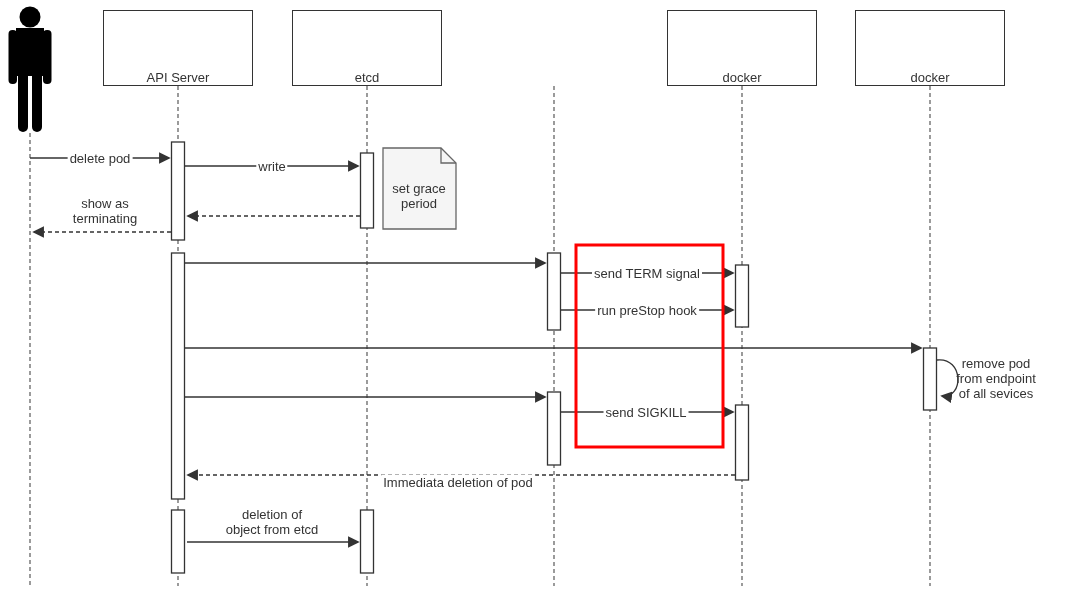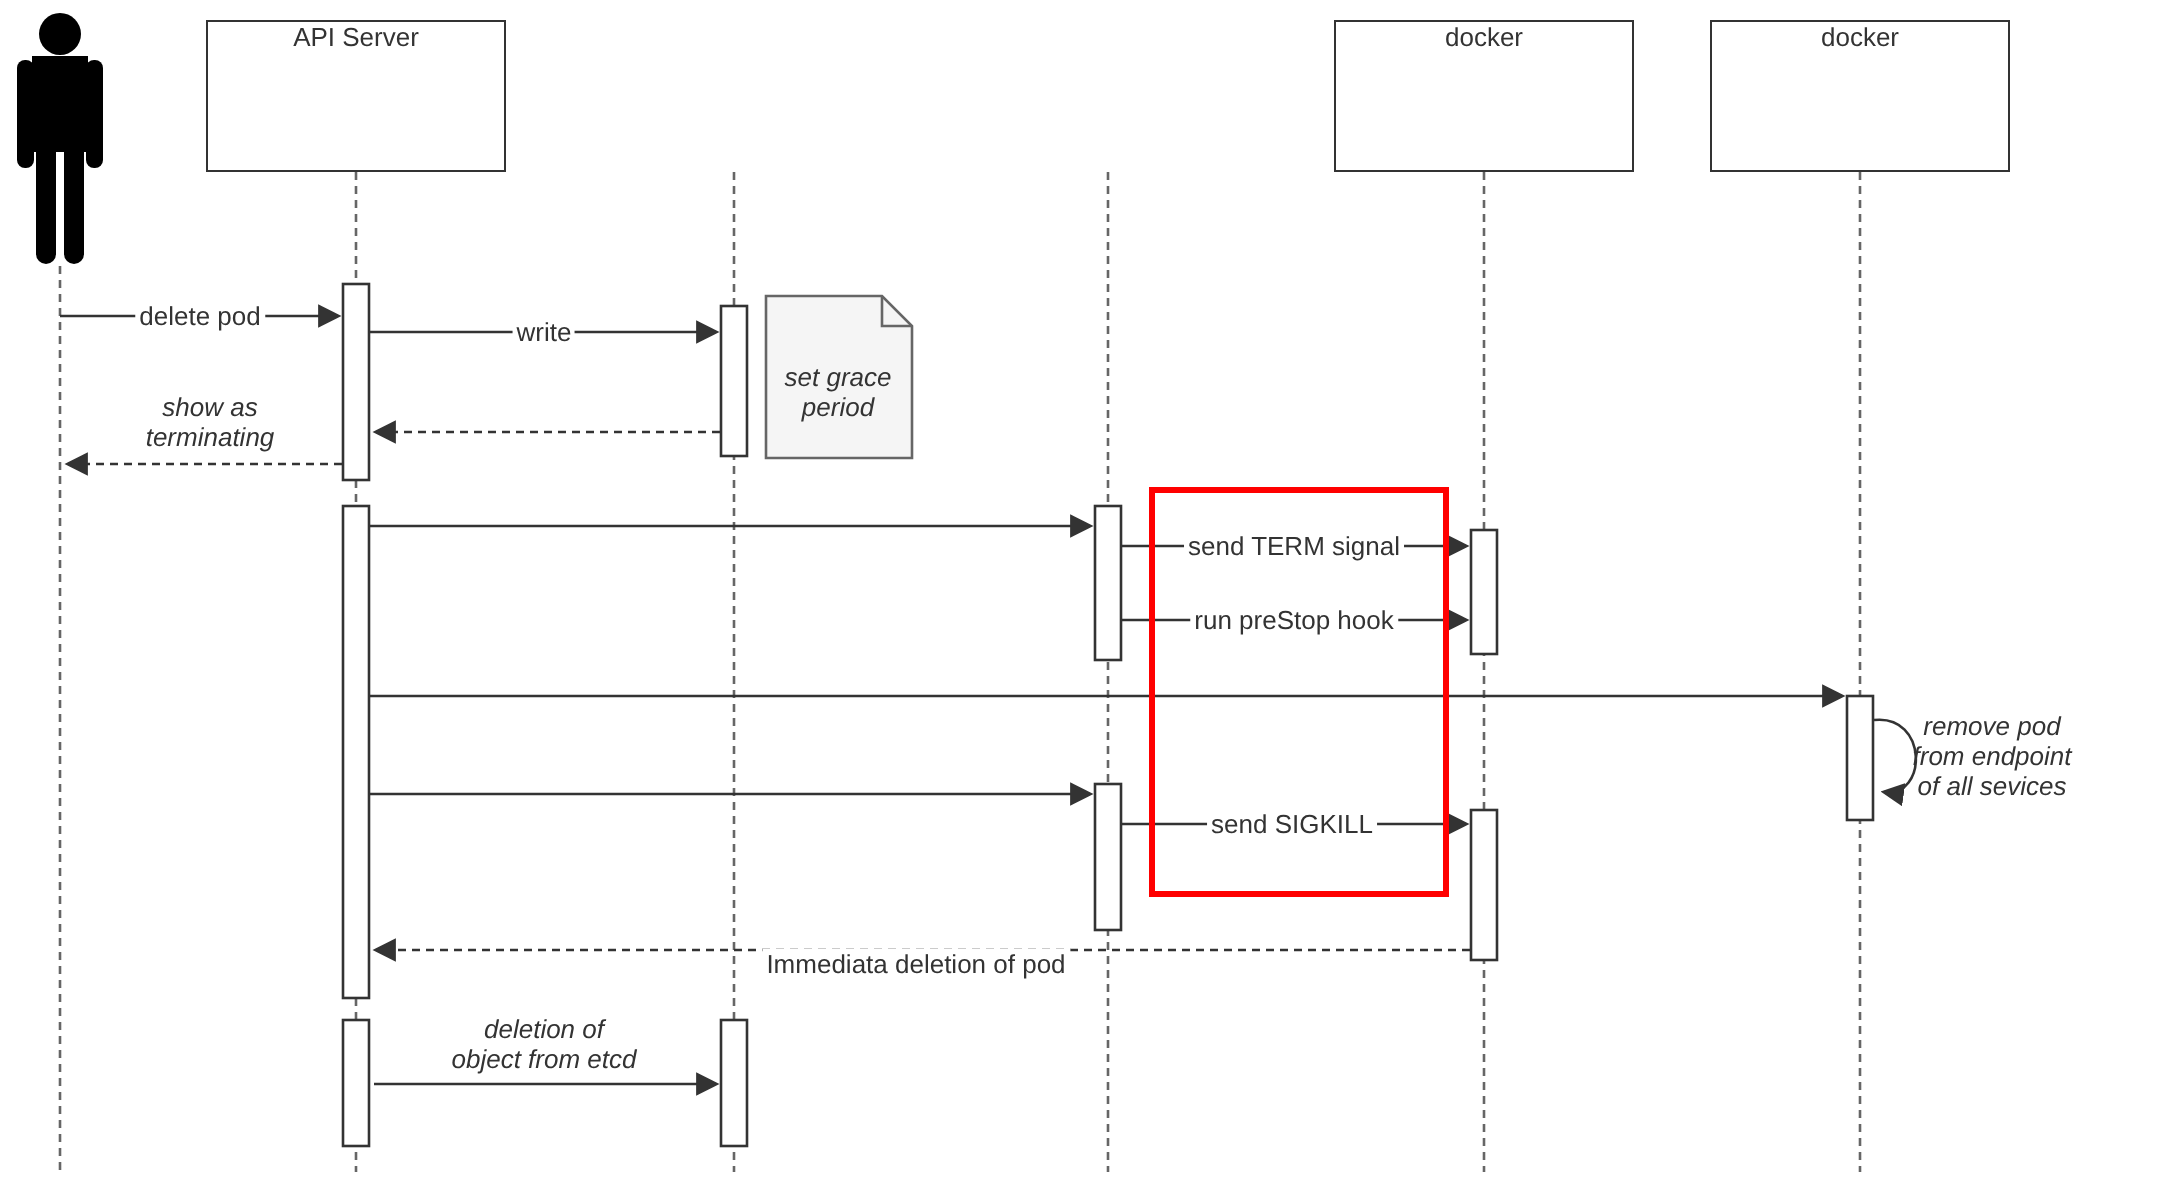--- a/index.html
+++ b/index.html
@@ -22,35 +22,35 @@
   }
   #wires { position: absolute; left: 0; top: 0; }
   .participant {
     position: absolute;
     top: 10px;
     width: 150px;
     height: 76px;
     border: 1px solid #333333;
     background: #ffffff;
     display: flex;
-    align-items: flex-start;
+    align-items: flex-end;
     justify-content: center;
     font-size: 13px;
   }
   .lbl {
     position: absolute;
     transform: translate(-50%, -50%);
     font-size: 13px;
     line-height: 15px;
     white-space: pre-line;
     text-align: center;
     background: #ffffff;
     padding: 0 2px;
   }
-  .lbl.no-bg { background: transparent; padding: 0; font-style: italic; }
+  .lbl.no-bg { background: transparent; padding: 0; }
 </style>
 </head>
 <body>
 
 <div id="canvas">
 
   <svg id="wires" width="1080" height="600" viewBox="0 0 1080 600">
     <defs>
       <marker id="arr" viewBox="0 0 10 10" refX="8.5" refY="5" markerWidth="9" markerHeight="9" orient="auto-start-reverse">
         <path d="M0,0 L10,5 L0,10 z" fill="#333333"></path>
@@ -108,20 +108,23 @@
       <path d="M187,542 H358" marker-end="url(#arr)"></path>
       <path d="M937,360 C964,357 964,399 942,396" marker-end="url(#arr)"></path>
     </g>
 
     <rect x="576" y="245" width="147" height="202" fill="none" stroke="var(--highlight)" stroke-width="3"></rect>
   </svg>
 
   <div class="participant" style="left:103px">
     <span>API Server</span>
   </div>
+  <div class="participant" style="left:292px">
+    <span>etcd</span>
+  </div>
   <div class="participant" style="left:667px">
     <span>docker</span>
   </div>
   <div class="participant" style="left:855px">
     <span>docker</span>
   </div>
 
   <div class="lbl" style="left:100px; top:158px">delete pod</div>
   <div class="lbl" style="left:272px; top:166px">write</div>
   <div class="lbl no-bg" style="left:105px; top:211px">show as

